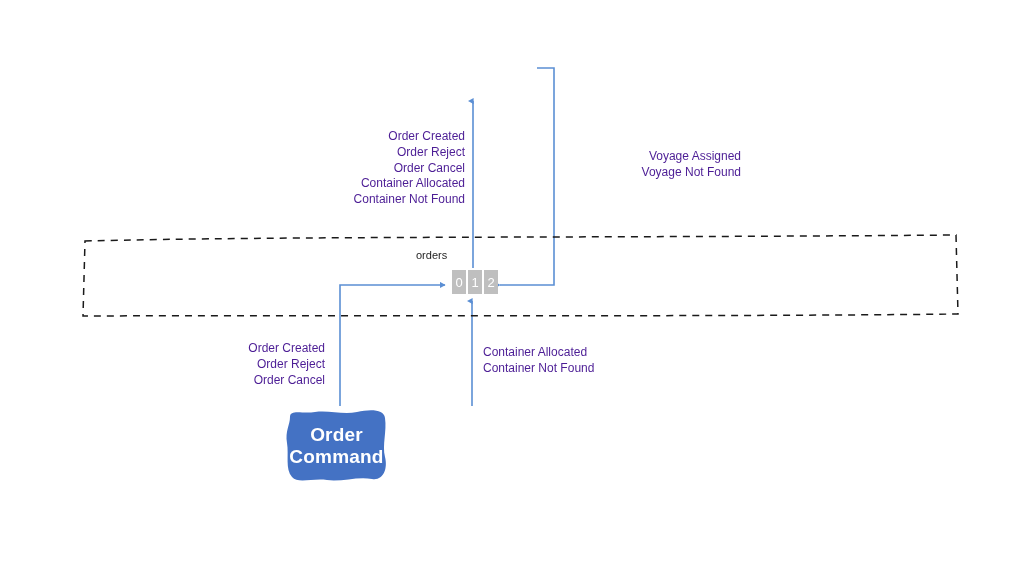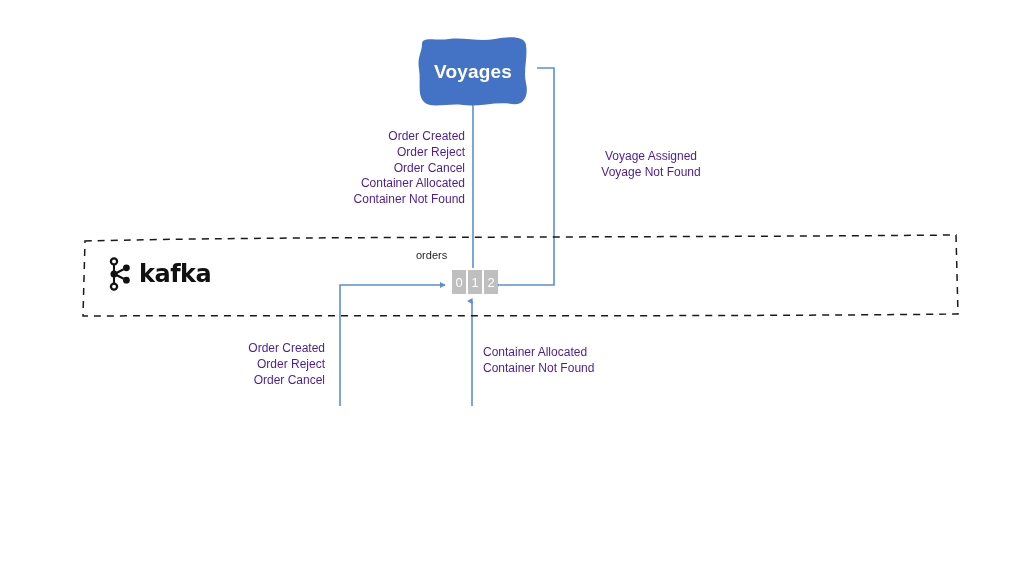--- a/index.html
+++ b/index.html
@@ -122,21 +122,21 @@
   
   .edge-label {
     position: absolute;
     font-size: 12px;
     color: #4c1d95;
     line-height: 1.32;
     white-space: pre-line;
     z-index: 3;
   }
   #label-voyages-in { left: 305px; top: 129px; width: 160px; text-align: right; }
-  #label-voyages-out { left: 561px; top: 149px; width: 180px; text-align: center; }
+  #label-voyages-out { left: 561px; top: 149px; width: 180px; text-align: right; }
   #label-order-out { left: 190px; top: 341px; width: 135px; text-align: right; }
   #label-containers-out { left: 483px; top: 345px; width: 180px; text-align: left; }
 </style>
 </head>
 <body>
 
 <div id="canvas">
 
   <svg id="wires" viewBox="0 0 1024 576" xmlns="http://www.w3.org/2000/svg">
     <defs>
@@ -157,59 +157,39 @@
 
     <path d="M340,406 L340,285 L445,285" fill="none" stroke="#5B8FD4" stroke-width="1.6" marker-end="url(#arrow-right)"></path>
 
     <path d="M472,406 L472,301" fill="none" stroke="#5B8FD4" stroke-width="1.6" marker-end="url(#arrow-up)"></path>
   </svg>
 
   <svg id="kafka-boundary" viewBox="0 0 877 83" xmlns="http://www.w3.org/2000/svg" preserveAspectRatio="none">
     <path d="M3,7 C200,2 520,4 874,1 L876,80 C600,83 260,81 1,82 Z" fill="none" stroke="#1A1A1A" stroke-width="1.5" stroke-dasharray="7 6" stroke-linecap="butt"></path>
   </svg>
 
-  <div id="kafka-logo">
-    <svg width="26" height="36" viewBox="0 0 26 36" xmlns="http://www.w3.org/2000/svg">
-      <g stroke="#111111" stroke-width="2.1" fill="none">
-        <path d="M8,8.5 L8,27.5"></path>
-        <path d="M8.6,18 L17.6,13.2"></path>
-        <path d="M8.6,18 L17.6,22.8"></path>
-      </g>
-      <g fill="#111111">
-        <circle cx="8" cy="5.4" r="4.2"></circle>
-        <circle cx="8" cy="18" r="3.5"></circle>
-        <circle cx="8" cy="30.6" r="4.2"></circle>
-        <circle cx="20.4" cy="11.8" r="3.4"></circle>
-        <circle cx="20.4" cy="24.2" r="3.4"></circle>
-      </g>
-      <g fill="#ffffff">
-        <circle cx="8" cy="5.4" r="1.9"></circle>
-        <circle cx="8" cy="30.6" r="1.9"></circle>
-      </g>
-    </svg>
-    <span class="logo-word">kafka</span>
-  </div>
 
   <div id="topic-name">orders</div>
 
   <div id="partitions">
     <div class="partition">0</div>
     <div class="partition">1</div>
     <div class="partition">2</div>
   </div>
 
-  <div class="node" id="node-voyages">
-    <svg class="blob" viewBox="0 0 128 78" preserveAspectRatio="none" xmlns="http://www.w3.org/2000/svg">
-      <path d="M13,11 C13,3 26,8 40,6 C55,4 70,9 86,6 C101,3 116,3 117,12
-               C119,24 114,38 117,50 C120,62 115,73 103,71 C88,68 70,74 54,72
-               C38,70 22,76 15,69 C8,62 12,48 10,36 C8,24 13,19 13,11 Z" fill="#4472C4"></path>
+
+  <div class="node" id="node-order-command">
+    <svg class="blob" viewBox="0 0 117 80" preserveAspectRatio="none" xmlns="http://www.w3.org/2000/svg">
+      <path d="M12,11 C12,3 24,8 37,6 C51,4 65,9 79,6 C92,3 106,3 107,12
+               C109,25 104,39 107,51 C110,63 105,75 94,73 C80,70 64,76 49,74
+               C34,72 20,78 14,71 C7,63 11,49 9,37 C7,25 12,19 12,11 Z" fill="#4472C4"></path>
     </svg>
-    <span class="node-label">Voyages</span>
+    <span class="node-label">Order
+Command</span>
   </div>
-
 
 
   <div class="edge-label" id="label-voyages-in">Order Created
 Order Reject
 Order Cancel
 Container Allocated
 Container Not Found</div>
 
   <div class="edge-label" id="label-voyages-out">Voyage Assigned
 Voyage Not Found</div>

